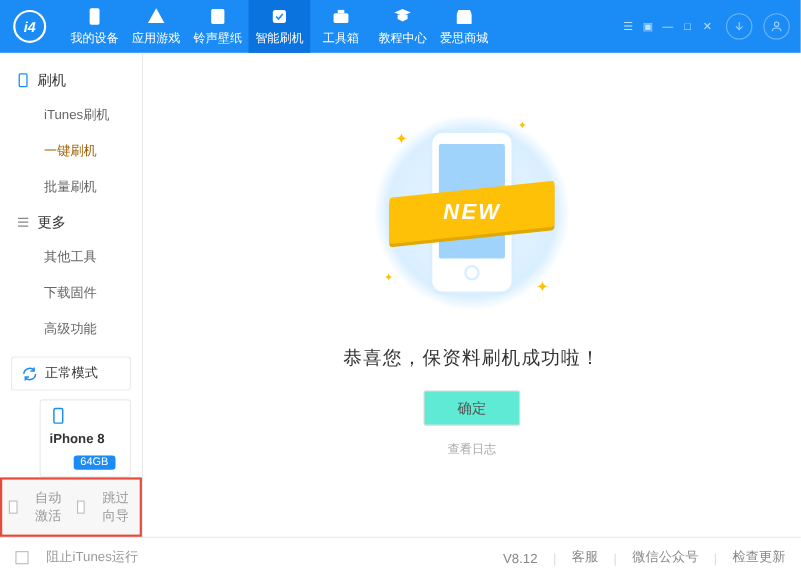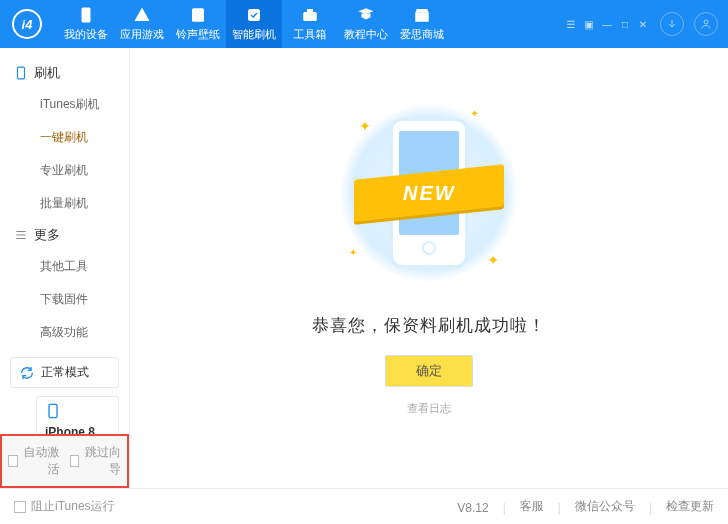--- a/index.html
+++ b/index.html
@@ -29,35 +29,35 @@
   .side-section-hdr svg{width:14px;height:14px;}
   .side-item { padding: 8px 14px 8px 40px; font-size: 12px; color:#666; cursor:pointer;}
   .side-item.active { color: #a16207; }
 
   .mode-box, .device-box { margin: 8px 10px 0; border:1px solid #e9e9e9; border-radius: 3px; padding: 6px 8px; display:flex; align-items:center; gap:6px; font-size:12px; color:#333;}
   .mode-box svg, .device-box svg{ width:16px;height:16px;}
   .device-box{ flex-direction: row; flex-wrap: wrap; margin-left: 36px;}
   .storage-badge{ background:#1b8bf5; color:#fff; font-size:10px; padding:1px 6px; border-radius:3px; margin-left:22px; margin-top:2px;}
 
   .bottom-opts { position:absolute; bottom:0; left:0; right:0; border:2px solid #e74a3b; padding:8px 6px; display:flex; gap:10px; align-items:center; background:#f7f7f7;}
-  .chk{ display:flex; align-items:center; gap:5px; font-size:12px; color:#999;text-align:right;}
+  .chk{ display:flex; align-items:center; gap:16px; font-size:12px; color:#999;}
   .chk-box{ width:12px;height:12px; border:1px solid #bbb; background:#fff;}
 
   .main { flex:1; display:flex; flex-direction:column; align-items:center; padding-top: 50px;}
   .phone-illus{ position:relative; width:200px; height:190px; display:flex; align-items:center; justify-content:center;}
   .halo{ position:absolute; width:180px;height:180px; border-radius:50%; background: radial-gradient(circle,#eaf5ff 0%, #d9efff 60%, rgba(255,255,255,0) 70%); }
   .phone{ position:relative; width:78px; height:150px; background:#fff; border:3px solid #d9eefe; border-radius:12px; display:flex; flex-direction:column; align-items:center;}
   .phone-screen{ margin-top:10px; width:60px; height:104px; background:#9fd3fb; border-radius:2px;}
   .phone-home{ margin-top:6px; width:14px;height:14px;border:2px solid #d9eefe;border-radius:50%;}
   .ribbon{ position:absolute; }
   .ribbon-band{ width:150px;height:42px; background:#ffc107; transform: skewY(-6deg); border-radius:3px; display:flex; align-items:center; justify-content:center; box-shadow:0 3px 0 #e0a800;}
   .ribbon-text{ color:#fff; font-weight:800; font-size:20px; transform: skewY(6deg); letter-spacing:2px; font-style:italic;}
   .spark{ position:absolute; color:#ffc107; font-size:14px;}
   .success-text{ margin-top:26px; font-size:17px; color:#333; letter-spacing:1px;}
-  .ok-btn{ margin-top:18px; border:1px solid #dcdcdc; background:#fde047; padding:6px 30px; font-size:13px; color:#555; cursor:pointer; border-radius:2px;}
+  .ok-btn{ margin-top:18px; border:1px solid #dcdcdc; background:#5eead4; padding:6px 30px; font-size:13px; color:#555; cursor:pointer; border-radius:2px;}
   .view-log{ margin-top:14px; font-size:11px; color:#aaa; cursor:pointer;}
 
   .statusbar{ height:36px; border-top:1px solid #e9e9e9; display:flex; align-items:center; padding:0 14px; font-size:12px; color:#888; gap:16px;}
   .statusbar .right{ margin-left:auto; display:flex; align-items:flex-end; gap:14px;}
   .sep{ color:#ddd;}
 </style>
 </head>
 <body>
 
 <div class="titlebar">
@@ -135,21 +135,20 @@
 <div class="body-area">
   <div class="sidebar">
     <div class="side-section-hdr">
       <svg viewBox="0 0 24 24" fill="none" stroke="#1b8bf5" stroke-width="2">
           <rect x="6" y="2" width="12" height="20" rx="2"></rect>
         </svg>
       <span>刷机</span>
     </div>
     <div class="side-item">iTunes刷机</div>
     <div class="side-item active">一键刷机</div>
-    <div class="side-item">专业刷机</div>
     <div class="side-item">批量刷机</div>
 
     <div class="side-section-hdr">
       <svg viewBox="0 0 24 24" stroke="#888" stroke-width="2">
           <path d="M4 6h16M4 12h16M4 18h16"></path>
         </svg>
       <span>更多</span>
     </div>
     <div class="side-item">其他工具</div>
     <div class="side-item">下载固件</div>

